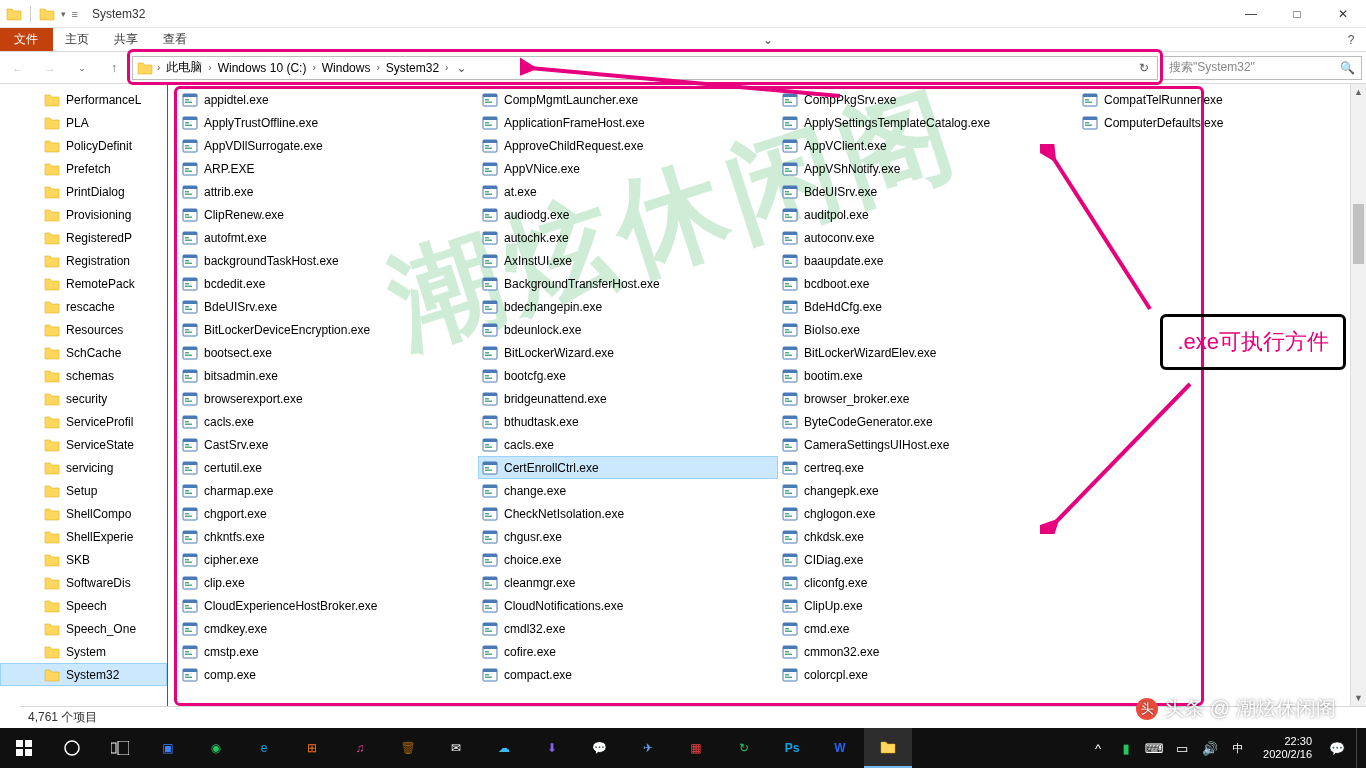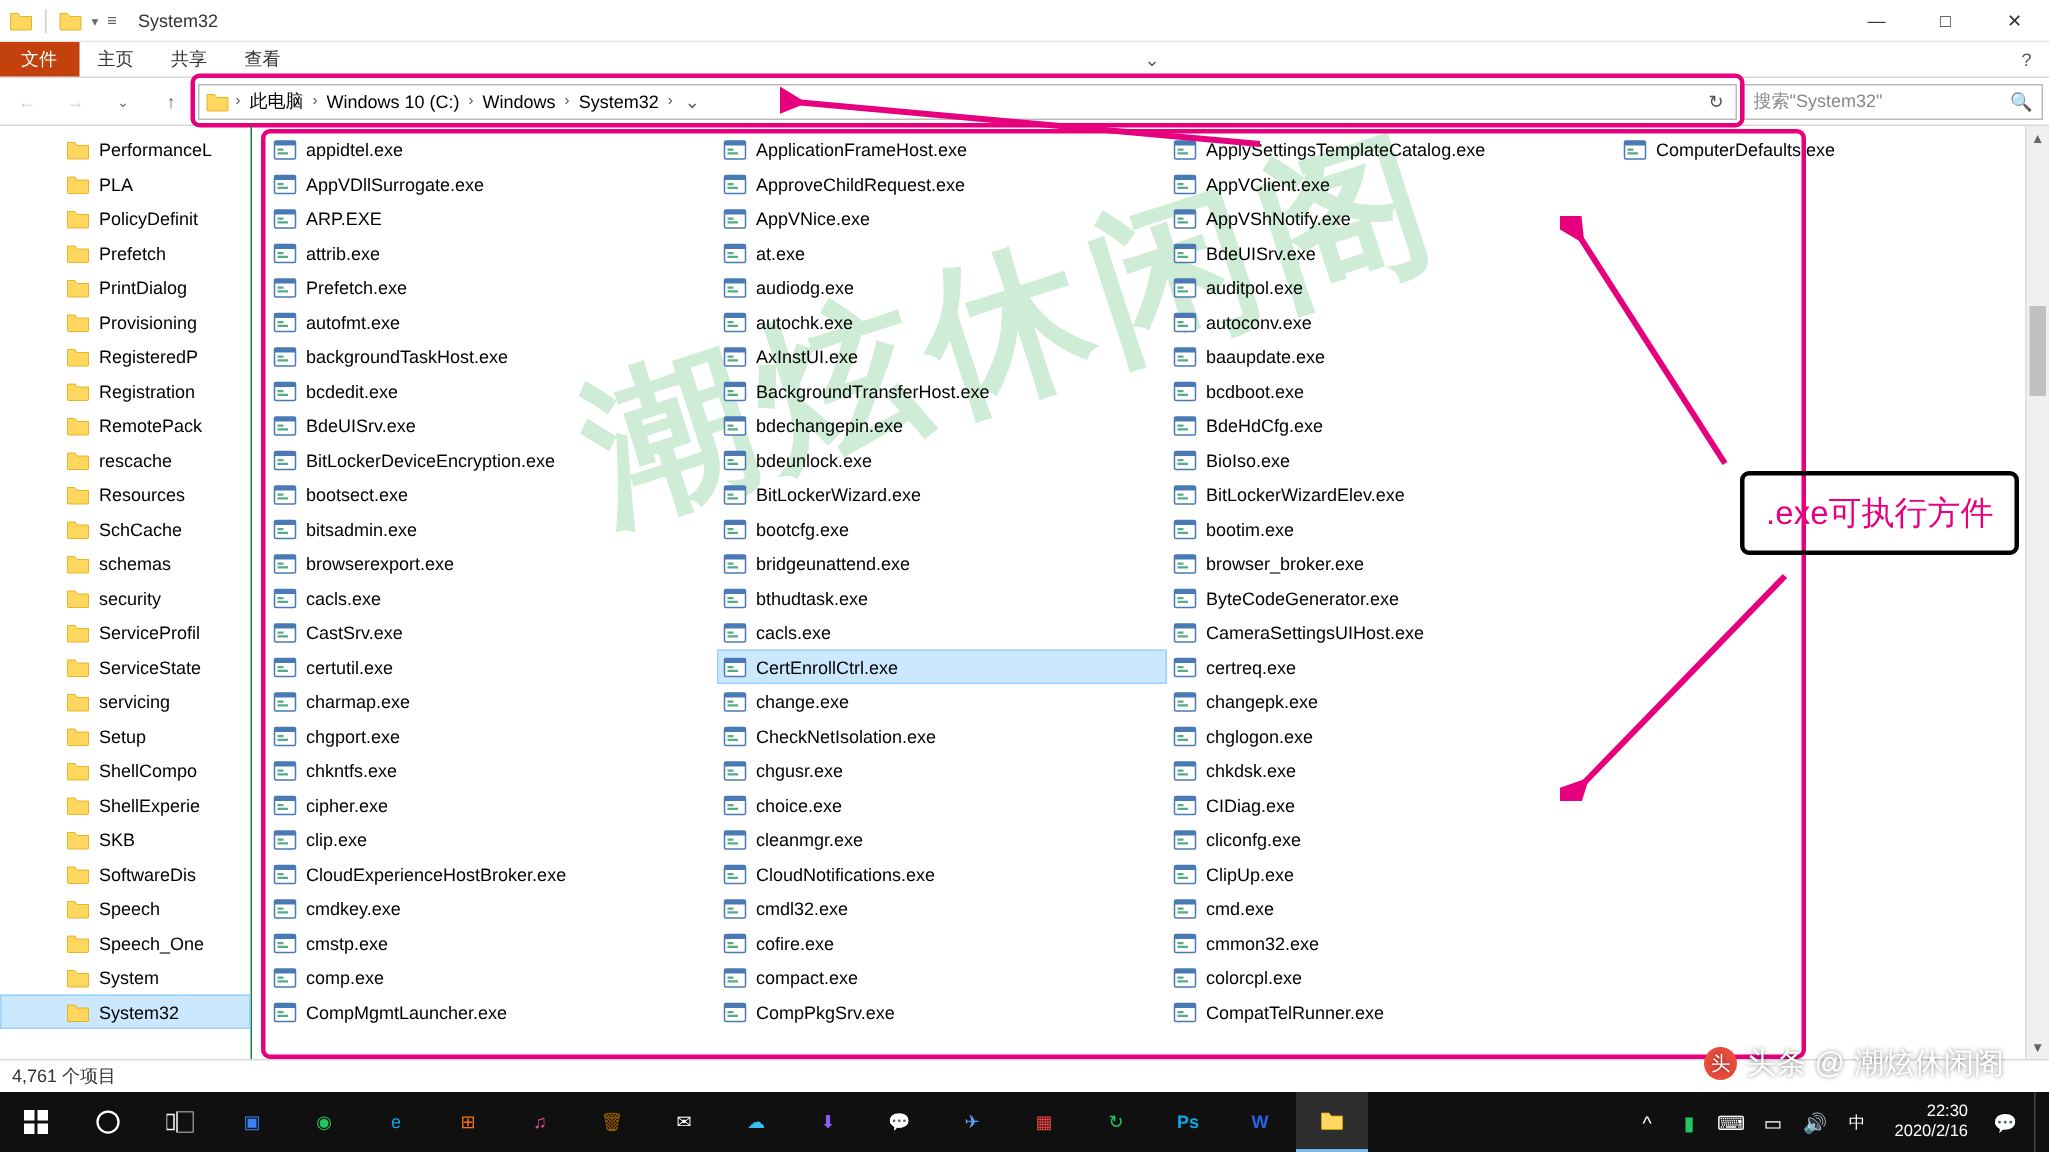--- a/index.html
+++ b/index.html
@@ -57,21 +57,21 @@
 
 .anno-box { position: absolute; right: 20px; top: 230px; border: 3px solid #000000; border-radius: 6px; padding: 10px 14px; font-size: 22px; color: #e6007e; font-weight: 500; pointer-events: none; }
 
 
 .arrow { position: absolute; pointer-events: none; }
 
 
 .wm { position: absolute; left: 380px; top: 60px; font-size: 110px; color: rgba(60,180,90,0.25); font-weight: bold; transform: rotate(-18deg); pointer-events: none; white-space: nowrap; letter-spacing: 8px; }
 
 
-.status { height: 22px; border-top: 1px solid #d9d9d9; display: flex; align-items: center; padding: 0 8px; font-size: 12px; color: #333; }
+.status { height: 22px; border-top: 1px solid #d9d9d9; display: flex; align-items: center; padding: 0 8px; font-size: 12px; color: #333; margin-left: 20px; }
 
 
 .credit { position: absolute; right: 30px; bottom: 46px; font-size: 20px; color: #fff; display: flex; align-items: center; gap: 6px; text-shadow: 0 0 3px rgba(0,0,0,0.5); pointer-events: none; }
 .credit .badge { background: #e74c3c; border-radius: 50%; width: 22px; height: 22px; display: flex; align-items: center; justify-content: center; font-size: 13px; }
 
 
 .taskbar { position: absolute; bottom: 0; left: 0; right: 0; height: 40px; background: #101010; display: flex; align-items: center; color: #fff; }
 .taskbar .tb { width: 48px; height: 40px; display: flex; align-items: center; justify-content: center; }
 .taskbar .tb.active { background: rgba(255,255,255,0.12); border-bottom: 2px solid #76b9ed; }
 .taskbar .tray { margin-left: auto; display: flex; align-items: center; gap: 10px; padding-right: 4px; }
@@ -339,39 +339,45 @@
         <div class="fitem">
           <svg class="eic" viewBox="0 0 16 16">
             <use href="#exe-ic"></use>
           </svg>
           <span class="lbl">appidtel.exe</span>
         </div>
         <div class="fitem">
           <svg class="eic" viewBox="0 0 16 16">
             <use href="#exe-ic"></use>
           </svg>
+          <span class="lbl">ApplyTrustOffline.exe</span>
+        </div>
+        <div class="fitem">
+          <svg class="eic" viewBox="0 0 16 16">
+            <use href="#exe-ic"></use>
+          </svg>
           <span class="lbl">AppVDllSurrogate.exe</span>
         </div>
         <div class="fitem">
           <svg class="eic" viewBox="0 0 16 16">
             <use href="#exe-ic"></use>
           </svg>
           <span class="lbl">ARP.EXE</span>
         </div>
         <div class="fitem">
           <svg class="eic" viewBox="0 0 16 16">
             <use href="#exe-ic"></use>
           </svg>
           <span class="lbl">attrib.exe</span>
         </div>
         <div class="fitem">
           <svg class="eic" viewBox="0 0 16 16">
             <use href="#exe-ic"></use>
           </svg>
-          <span class="lbl">Prefetch.exe</span>
+          <span class="lbl">ClipRenew.exe</span>
         </div>
         <div class="fitem">
           <svg class="eic" viewBox="0 0 16 16">
             <use href="#exe-ic"></use>
           </svg>
           <span class="lbl">autofmt.exe</span>
         </div>
         <div class="fitem">
           <svg class="eic" viewBox="0 0 16 16">
             <use href="#exe-ic"></use>

